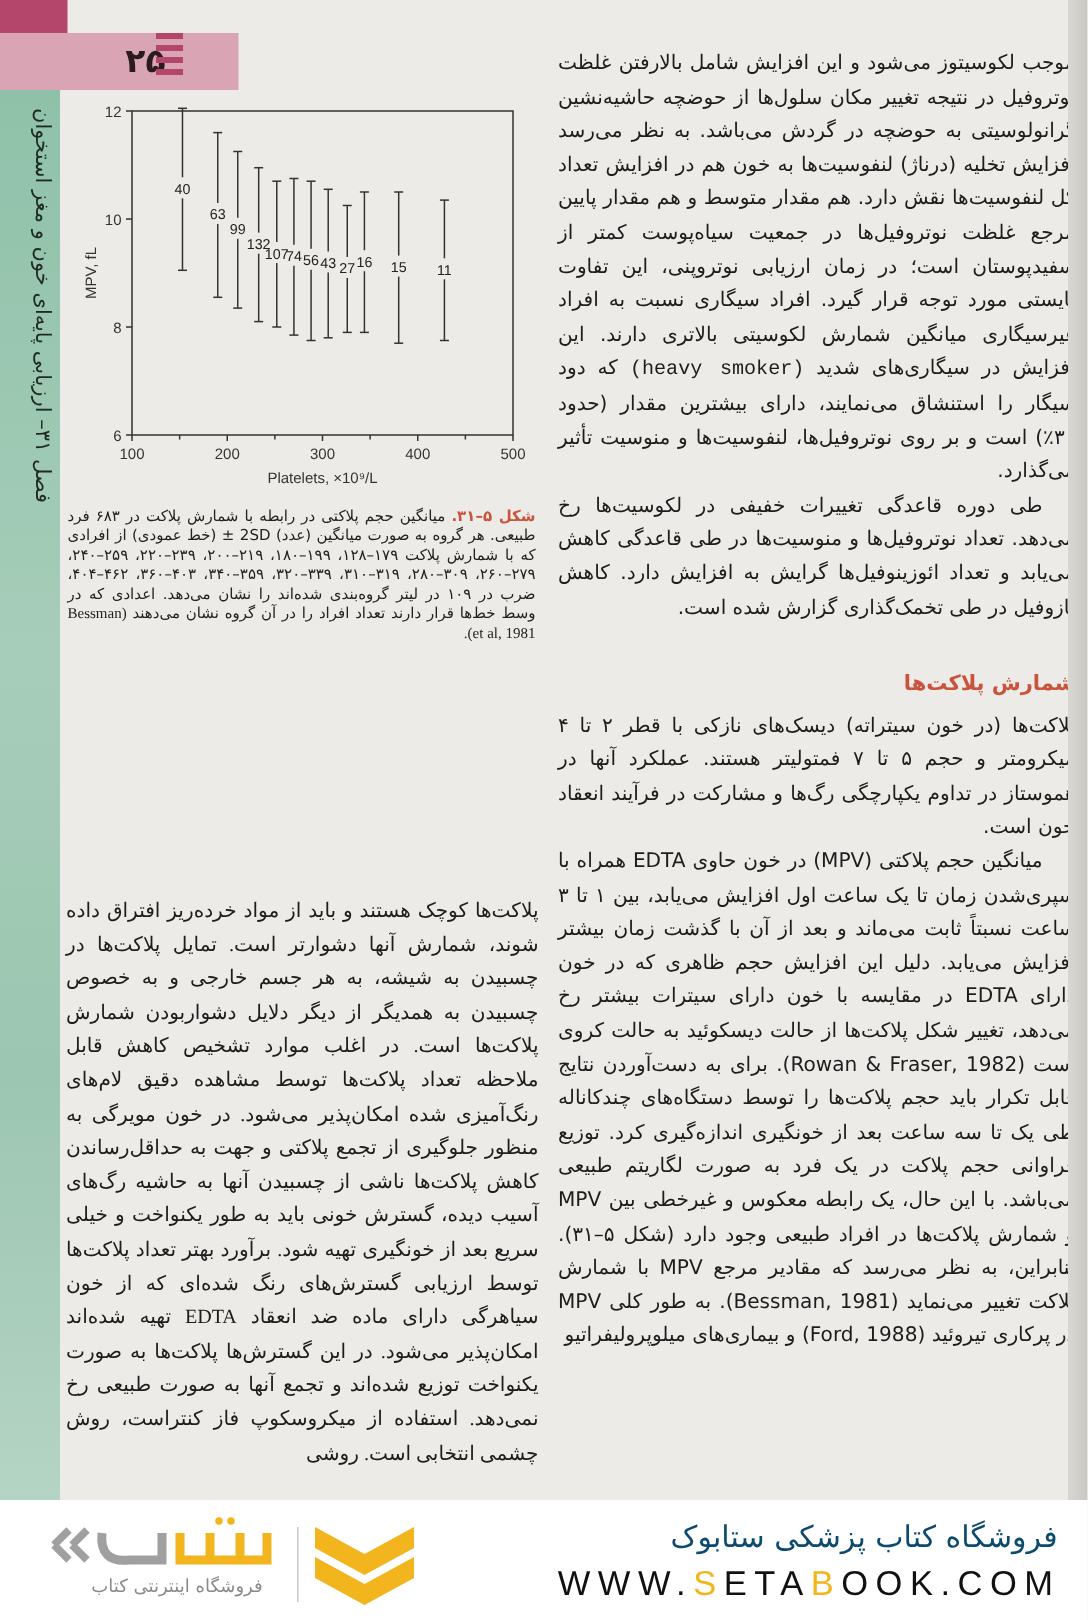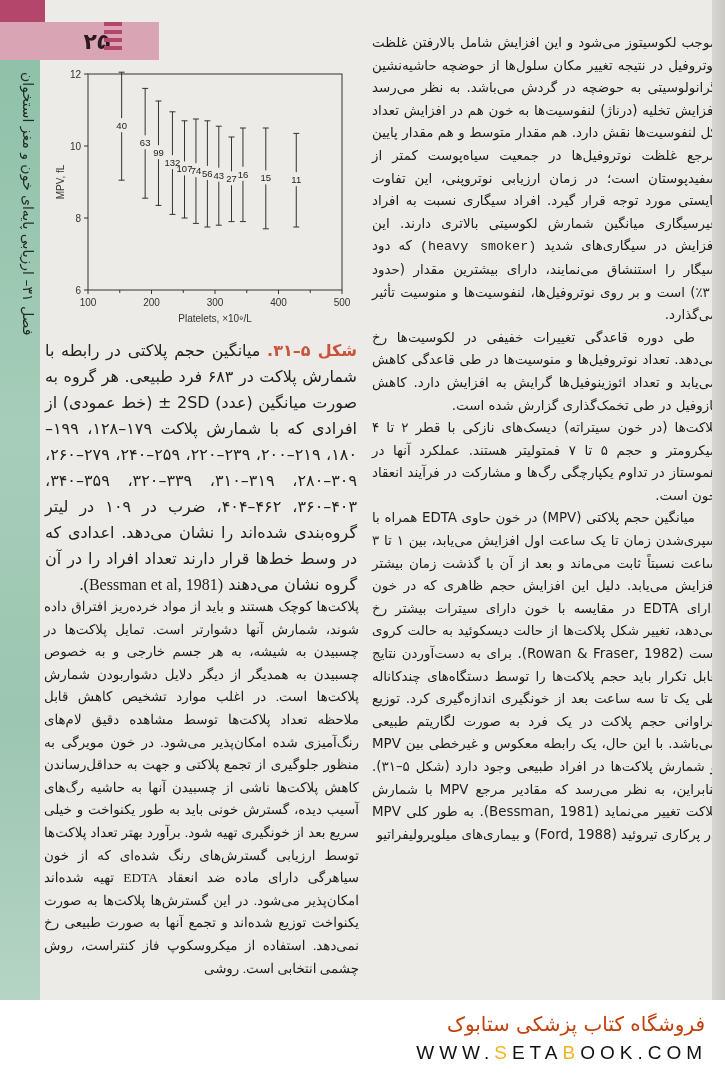--- a/index.html
+++ b/index.html
@@ -26,40 +26,40 @@
   }
   .side-title {
     position: absolute; left: 6px; top: 72px; width: 30px; height: 320px;
     writing-mode: vertical-rl; direction: rtl;
     font-size: 14px; color: #1f2a24; white-space: nowrap; text-align: left;
   }
   .chart-box { position: absolute; left: 52px; top: 62px; width: 300px; height: 268px; }
   .chart-box svg text { font-family: "Liberation Sans", sans-serif; }
   .caption {
     position: absolute; left: 45px; top: 338px; width: 312px;
-    direction: rtl; text-align: justify; font-size: 16px; line-height: 26px; color: #222;
+    direction: rtl; text-align: justify; font-size: 10px; line-height: 13px; color: #222;
   }
   .caption .cap-label { color: #c9543b; font-weight: bold; }
   .caption .cite { font-family: "Liberation Serif", serif; }
   .col { position: absolute; direction: rtl; text-align: justify; color: #1d1d1d; font-size: 13.4px; line-height: 22.6px; }
   .col p { margin: 0; text-align-last: right; }
   .col-right { left: 372px; top: 32px; width: 345px; }
   .col-left { left: 44px; top: 596px; width: 315px; font-family: Liberation Serif, serif; }
   .section-heading { color: #c9543b; font-weight: bold; font-size: 14px; margin: 28px 0 6px 0 !important; }
   .indent { text-indent: 22px; }
   .latin { font-family: Liberation Mono, monospace; }
   .right-edge { position: absolute; left: 712px; top: 0; width: 13px; height: 1000px; background: linear-gradient(90deg, #d8d7d2, #c9c8c3); }
   .footer { position: absolute; left: 0; top: 1000px; width: 725px; height: 80px; background: #ffffff; }
   .logo-wrap { position: absolute; left: 28px; top: 10px; width: 250px; height: 60px; }
   .logo-chev { position: absolute; left: 180px; top: 4px; }
   .logo-divider { position: absolute; left: 170px; top: 8px; width: 1px; height: 50px; background: #c8c8c8; }
   .logo-mark { position: absolute; left: 0; top: 0; width: 165px; height: 40px; }
   .logo-tag { position: absolute; left: 20px; top: 40px; width: 140px; font-size: 12px; color: #8a8a8a; direction: rtl; text-align: center; }
-  .store-name { position: absolute; right: 20px; top: 12px; font-size: 20px; color: #c2410c; direction: rtl; }
-  .store-url { position: absolute; right: 18px; top: 42px; font-family: "Liberation Sans", sans-serif; font-size: 19px; letter-spacing: 5px; color: #111; }
+  .store-name { position: absolute; right: 20px; top: 12px; font-size: 20px; color: #0c4a6e; direction: rtl; }
+  .store-url { position: absolute; right: 18px; top: 42px; font-family: "Liberation Sans", sans-serif; font-size: 23px; letter-spacing: 5px; color: #111; }
   .store-url .hl { color: #f2b51d; }
 </style>
 </head>
 <body>
 
 <div class="page">
   <div class="top-mag"></div>
   <div class="page-num-bar">۲۵</div>
   <div class="stripes">
       <span></span>
@@ -166,29 +166,45 @@
     <span class="cite">(Bessman et al, 1981).</span>
   </div>
 
   <div class="col col-right">
     <p>
       <span>موجب لکوسیتوز می‌شود و این افزایش شامل بالارفتن غلظت نوتروفیل در نتیجه تغییر مکان سلول‌ها از حوضچه حاشیه‌نشین گرانولوسیتی به حوضچه در گردش می‌باشد. به نظر می‌رسد افزایش تخلیه (درناژ) لنفوسیت‌ها به خون هم در افزایش تعداد کل لنفوسیت‌ها نقش دارد. هم مقدار متوسط و هم مقدار پایین مرجع غلظت نوتروفیل‌ها در جمعیت سیاه‌پوست کمتر از سفیدپوستان است؛ در زمان ارزیابی نوتروپنی، این تفاوت بایستی مورد توجه قرار گیرد. افراد سیگاری نسبت به افراد غیرسیگاری میانگین شمارش لکوسیتی بالاتری دارند. این افزایش در سیگاری‌های شدید</span>
       <span class="latin">(heavy smoker)</span>
       <span>که دود سیگار را استنشاق می‌نمایند، دارای بیشترین مقدار (حدود ۳۰٪) است و بر روی نوتروفیل‌ها، لنفوسیت‌ها و منوسیت تأثیر می‌گذارد.</span>
     </p>
     <p class="indent">طی دوره قاعدگی تغییرات خفیفی در لکوسیت‌ها رخ می‌دهد. تعداد نوتروفیل‌ها و منوسیت‌ها در طی قاعدگی کاهش می‌یابد و تعداد ائوزینوفیل‌ها گرایش به افزایش دارد. کاهش بازوفیل در طی تخمک‌گذاری گزارش شده است.</p>
+    <p class="section-heading">شمارش پلاکت‌ها</p>
     <p>پلاکت‌ها (در خون سیتراته) دیسک‌های نازکی با قطر ۲ تا ۴ میکرومتر و حجم ۵ تا ۷ فمتولیتر هستند. عملکرد آنها در هموستاز در تداوم یکپارچگی رگ‌ها و مشارکت در فرآیند انعقاد خون است.</p>
     <p class="indent">میانگین حجم پلاکتی (MPV) در خون حاوی EDTA همراه با سپری‌شدن زمان تا یک ساعت اول افزایش می‌یابد، بین ۱ تا ۳ ساعت نسبتاً ثابت می‌ماند و بعد از آن با گذشت زمان بیشتر افزایش می‌یابد. دلیل این افزایش حجم ظاهری که در خون دارای EDTA در مقایسه با خون دارای سیترات بیشتر رخ می‌دهد، تغییر شکل پلاکت‌ها از حالت دیسکوئید به حالت کروی است (Rowan &amp; Fraser, 1982). برای به دست‌آوردن نتایج قابل تکرار باید حجم پلاکت‌ها را توسط دستگاه‌های چندکاناله طی یک تا سه ساعت بعد از خونگیری اندازه‌گیری کرد. توزیع فراوانی حجم پلاکت در یک فرد به صورت لگاریتم طبیعی می‌باشد. با این حال، یک رابطه معکوس و غیرخطی بین MPV و شمارش پلاکت‌ها در افراد طبیعی وجود دارد (شکل ۵–۳۱). بنابراین، به نظر می‌رسد که مقادیر مرجع MPV با شمارش پلاکت تغییر می‌نماید (Bessman, 1981). به طور کلی MPV در پرکاری تیروئید (Ford, 1988) و بیماری‌های میلوپرولیفراتیو</p>
   </div>
 
   <div class="col col-left">
     <p>پلاکت‌ها کوچک هستند و باید از مواد خرده‌ریز افتراق داده شوند، شمارش آنها دشوارتر است. تمایل پلاکت‌ها در چسبیدن به شیشه، به هر جسم خارجی و به خصوص چسبیدن به همدیگر از دیگر دلایل دشواربودن شمارش پلاکت‌ها است. در اغلب موارد تشخیص کاهش قابل ملاحظه تعداد پلاکت‌ها توسط مشاهده دقیق لام‌های رنگ‌آمیزی شده امکان‌پذیر می‌شود. در خون مویرگی به منظور جلوگیری از تجمع پلاکتی و جهت به حداقل‌رساندن کاهش پلاکت‌ها ناشی از چسبیدن آنها به حاشیه رگ‌های آسیب دیده، گسترش خونی باید به طور یکنواخت و خیلی سریع بعد از خونگیری تهیه شود. برآورد بهتر تعداد پلاکت‌ها توسط ارزیابی گسترش‌های رنگ شده‌ای که از خون سیاهرگی دارای ماده ضد انعقاد EDTA تهیه شده‌اند امکان‌پذیر می‌شود. در این گسترش‌ها پلاکت‌ها به صورت یکنواخت توزیع شده‌اند و تجمع آنها به صورت طبیعی رخ نمی‌دهد. استفاده از میکروسکوپ فاز کنتراست، روش چشمی انتخابی است. روشی</p>
   </div>
 
   <div class="right-edge"></div>
 </div>
 
 <div class="footer">
+  <div class="logo-wrap">
+    <svg class="logo-mark" viewBox="0 0 165 40" width="165" height="40">
+      <path d="M8 20 L18 10 M8 20 L18 30 M20 20 L30 10 M20 20 L30 30" stroke="#a0a0a0" stroke-width="5" fill="none"></path>
+      <path d="M40 12 Q38 32 58 30 L80 30 L80 12" stroke="#a0a0a0" stroke-width="6" fill="none"></path>
+      <path d="M92 12 L92 30 L150 30 L150 12 M112 12 L112 30 M132 12 L132 30" stroke="#f2b51d" stroke-width="6" fill="none"></path>
+      <circle cx="118" cy="4" r="2.5" fill="#f2b51d"></circle>
+        <circle cx="126" cy="4" r="2.5" fill="#f2b51d"></circle>
+    </svg>
+    <div class="logo-tag">فروشگاه اینترنتی کتاب</div>
+    <div class="logo-divider"></div>
+    <svg class="logo-chev" width="70" height="58" viewBox="0 0 70 58">
+      <path d="M2 4 L35 22 L68 4 L68 18 L35 36 L2 18 Z" fill="#f2b51d"></path>
+      <path d="M2 24 L35 42 L68 24 L68 38 L35 56 L2 38 Z" fill="#f2b51d"></path>
+    </svg>
+  </div>
   <div class="store-name">فروشگاه کتاب پزشکی ستابوک</div>
   <div class="store-url">
     <span>WWW.</span><span class="hl">S</span><span>ETA</span><span class="hl">B</span><span>OOK.COM</span>
   </div>
 </div>
 
 </body></html>

